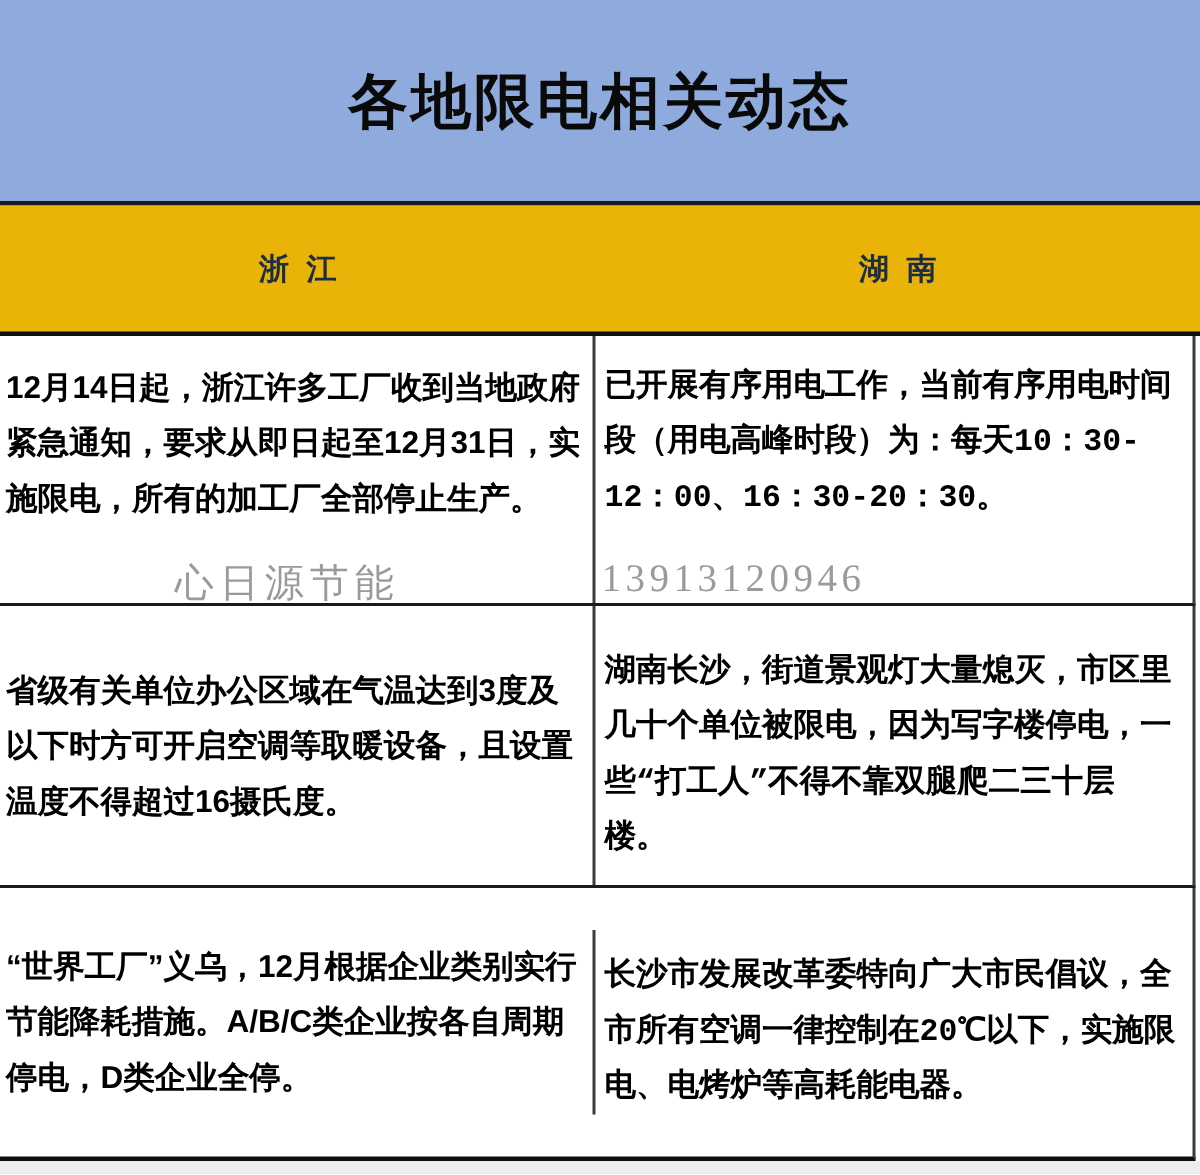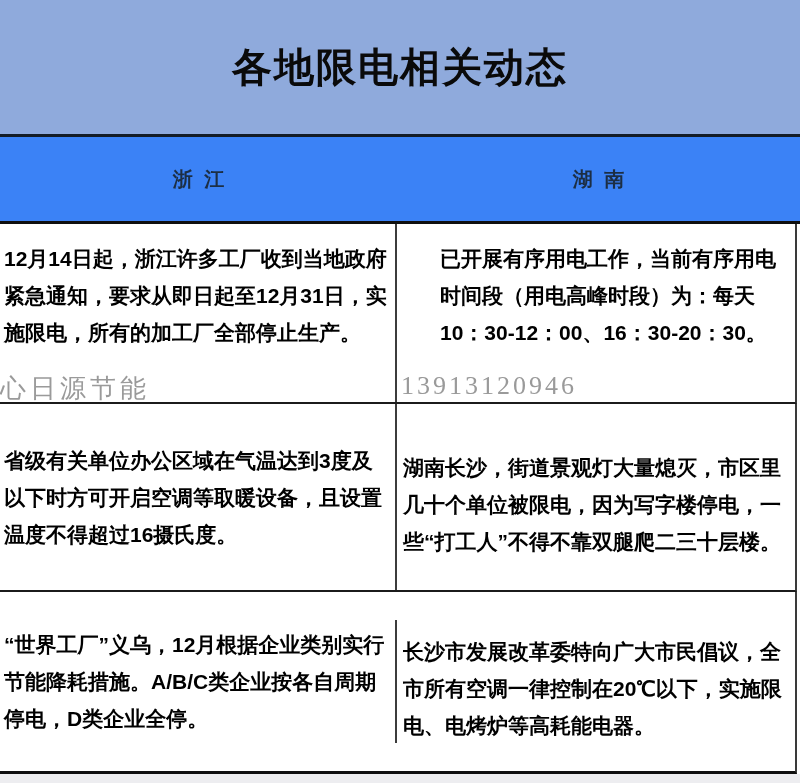--- a/index.html
+++ b/index.html
@@ -32,80 +32,81 @@
     margin: 0;
     font-size: 40px;
     font-weight: 700;
     color: #0a0a0a;
     letter-spacing: 2px;
   }
   
   .colheader {
     width: 800px;
     height: 84px;
-    background: #3b82f6;
+    background: #eab308;
     border-bottom: 3px solid #0f0f0f;
     display: flex;
   }
   .colheader .colcell {
     flex: 1;
     display: flex;
     align-items: center;
     justify-content: center;
     font-size: 20px;
     font-weight: 700;
     color: #1c2e44;
     letter-spacing: 3px;
   }
   
   .trow {
     width: 795px;
     border-right: 2px solid #3a3a3a;
     display: flex;
     background: #ffffff;
   }
-  .trow.r1 { height: 178px; border-bottom: 2px solid #1b1b1b; gap: 37px; }
+  .trow.r1 { height: 178px; border-bottom: 2px solid #1b1b1b; }
   .trow.r2 { height: 186px; border-bottom: 2px solid #1b1b1b; }
   .trow.r3 { height: 179px; border-bottom: 3px solid #0f0f0f; align-items: center; }
   .cell {
     box-sizing: border-box;
     display: flex;
     align-items: center;
     font-size: 21px;
     font-weight: 700;
     line-height: 37px;
     color: #000000;
   }
   .cell.left {
     width: 397px;
     border-right: 2px solid #3c3c3c;
     padding: 6px 8px 6px 4px;
   }
   .cell.right {
     flex: 1;
     padding: 20px 10px 6px 6px;
+    font-family: Liberation Mono, monospace;
   }
   .trow.r1 .cell { align-items: flex-start; padding-top: 16px; }
   
   .watermark {
     position: absolute;
     top: 371px;
     left: 0;
     width: 800px;
     display: flex;
     pointer-events: none;
     font-family: "Liberation Serif", serif;
     font-size: 26px;
     color: #9a9a9a;
     font-weight: 400;
   }
   .watermark .wm-left {
     width: 397px;
     box-sizing: border-box;
-    text-align: left;
+    text-align: center;
     padding-right: 14px;
     letter-spacing: 4px;
   }
   .watermark .wm-right {
     padding-left: 4px;
     letter-spacing: 3px;
   }
   
   .bottom-strip {
     width: 800px;

